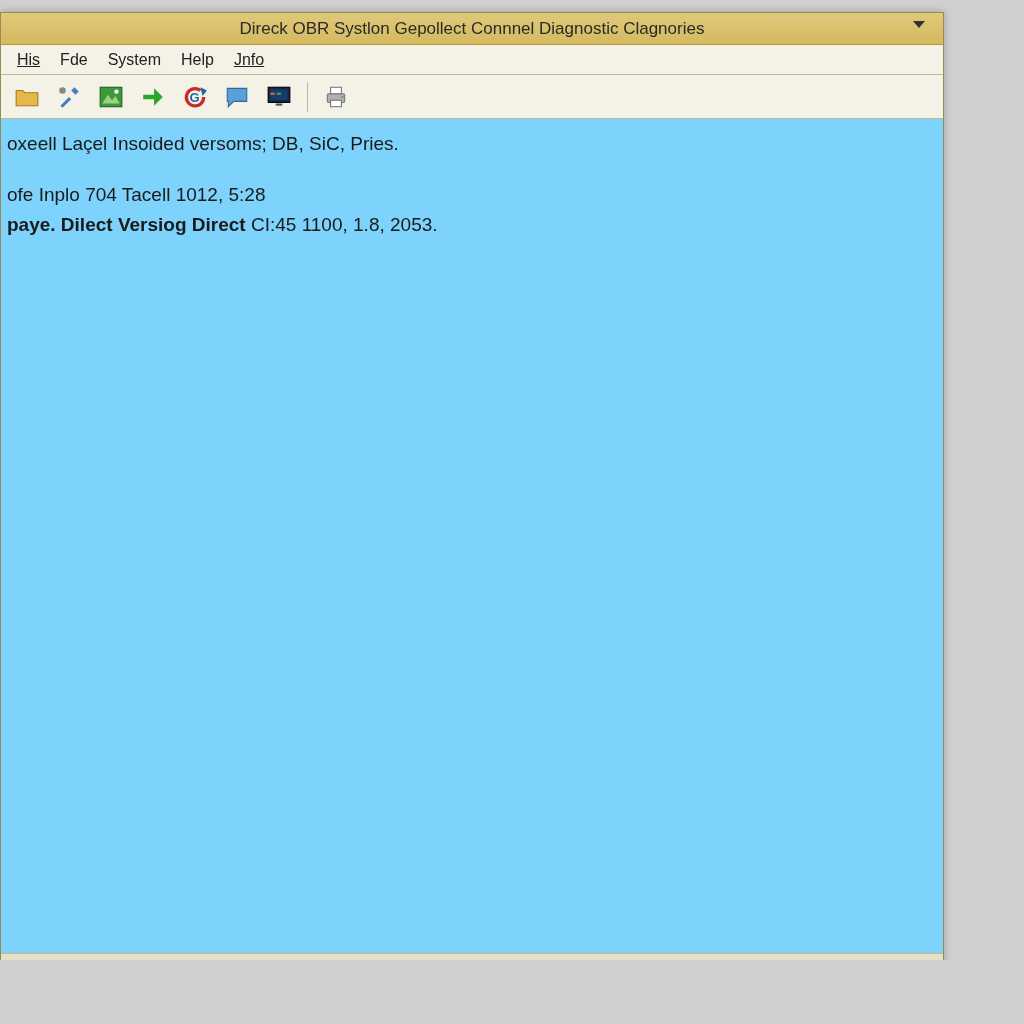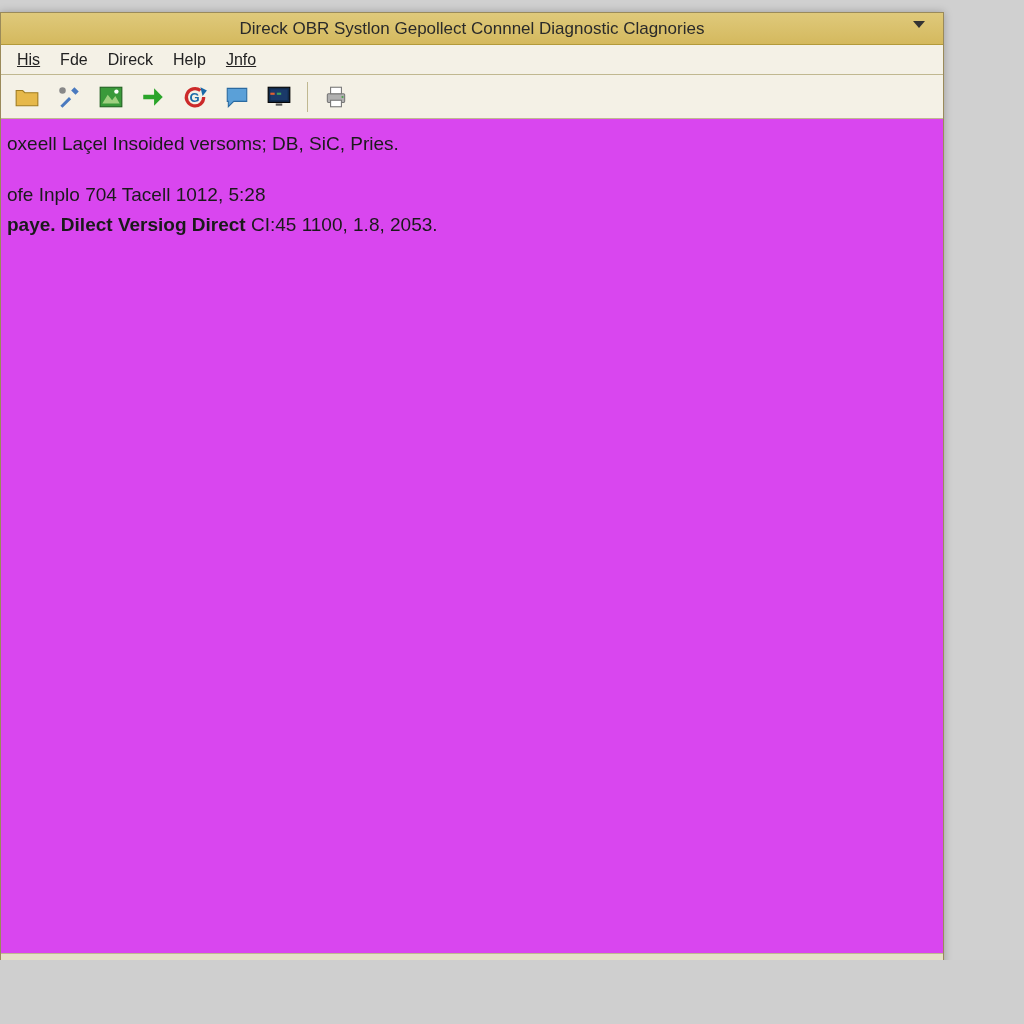--- a/index.html
+++ b/index.html
@@ -31,21 +31,21 @@
     height: 44px; background: #f4f1e6; border-bottom: 1px solid #c0b890;
     display: flex; align-items: center; padding: 0 6px; gap: 2px;
   }
   .tool {
     width: 40px; height: 36px; display: flex; align-items: center; justify-content: center;
     border: 1px solid transparent; border-radius: 3px;
   }
   .sep { width: 1px; height: 30px; background: #c0b890; margin: 0 6px; }
   .content {
     padding: 10px 6px; font-size: 19px; color: #1a1a1a; line-height: 1.55;
-    background: #d946ef; height: calc(100% - 32px - 30px - 44px); overflow: hidden;
+    background: #7dd3fc; height: calc(100% - 32px - 30px - 44px); overflow: hidden;
   }
   .content .line1 { margin-bottom: 22px; }
   .content .bold-prefix { font-weight: 700; }
   .statusbar {
     position: absolute; bottom: 0; left: 0; right: 0; height: 18px;
     background: #e6e0c8; border-top: 1px solid #c0b890;
   }
   .below-window {
     position: absolute; left: 0; top: 960px; width: 1024px; height: 64px;
     background: #cfcfcf;
@@ -59,21 +59,21 @@
 <div class="window">
 
   <div class="titlebar">
     <span class="title">Direck OBR Systlon Gepollect Connnel Diagnostic Clagnories</span>
     <div class="caret"></div>
   </div>
 
   <div class="menubar">
     <div class="menu-item"><span class="ul">His</span></div>
     <div class="menu-item"><span>Fde</span></div>
-    <div class="menu-item"><span>Direck</span></div>
+    <div class="menu-item"><span>System</span></div>
     <div class="menu-item"><span>Help</span></div>
     <div class="menu-item"><span class="ul">Jnfo</span></div>
   </div>
 
   <div class="toolbar">
     <div class="tool">
       <svg viewBox="0 0 24 24">
           <path fill="#e6b84a" stroke="#a07c20" d="M2 6h6l2 2h12v12H2z"></path>
         </svg>
     </div>

